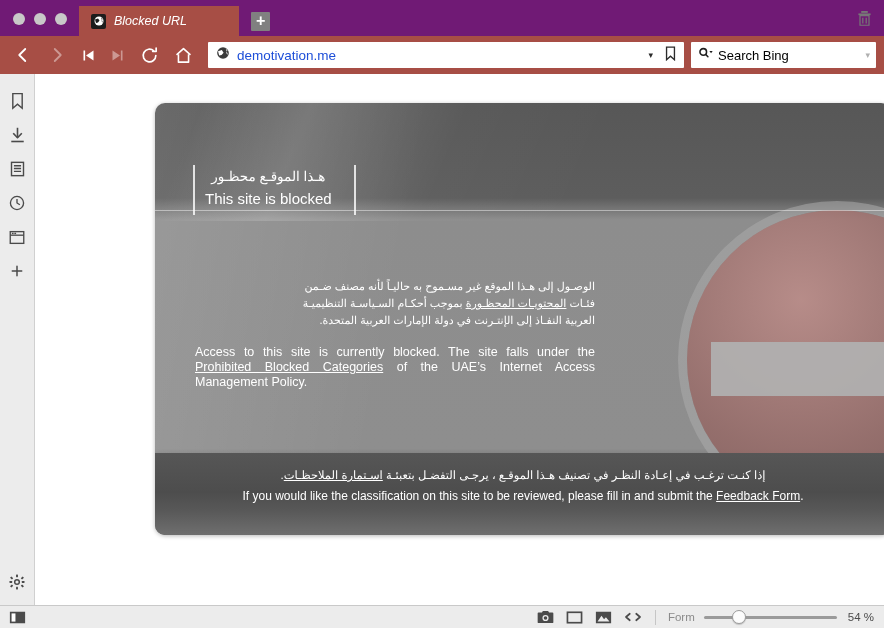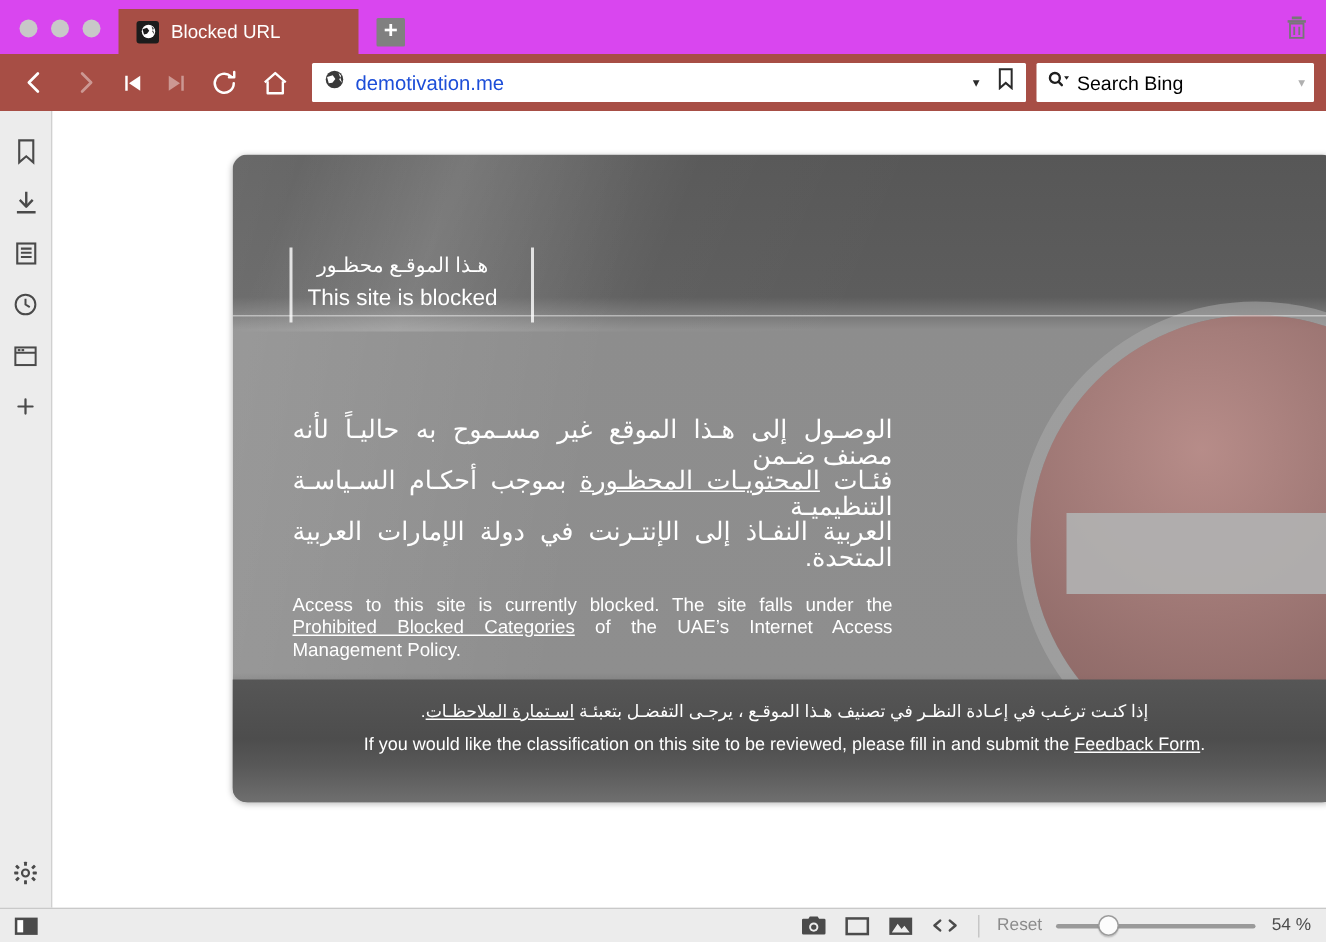--- a/index.html
+++ b/index.html
@@ -13,23 +13,24 @@
     position: relative;
     width: 884px; height: 628px;
     background: #ececec;
     display: flex; flex-direction: column;
   }
 
   
   .tabbar {
     position: relative;
     height: 36px;
-    background: #d946ef;
+    background: #701a75;
     display: flex; align-items: flex-end;
     flex: 0 0 36px;
+    font-style: italic;
   }
   .traffic {
     display: flex; align-items: center;
     gap: 9px;
     padding: 0 12px 11px 13px;
   }
   .light {
     width: 12px; height: 12px; border-radius: 50%;
     background: #c8c8c8;
   }
@@ -195,21 +196,21 @@
   .hdr-en { font-size: 15px; line-height: 22px; }
 
   .hdr-line {
     position: absolute; left: 0; right: 0; top: 107px;
     height: 1px; background: rgba(255,255,255,0.45);
   }
 
   .maintxt { position: absolute; left: 40px; top: 175px; width: 400px; }
   .ar-block {
     direction: rtl; text-align: justify;
-    font-size: 17px; line-height: 17px;
+    font-size: 11px; line-height: 17px;
     letter-spacing: 0.2px;
     margin-bottom: 16px;
   }
   .ar-block .u { text-decoration: underline; }
   .en-block {
     font-size: 12.5px; line-height: 15px;
     text-align: justify;
   }
   .en-block .lnk { text-decoration: underline; }
 
@@ -487,21 +488,21 @@
       <span class="st-ic">
         <svg width="18" height="12" viewBox="0 0 20 12" fill="none" stroke="#4b4b4b" stroke-width="1.9" stroke-linecap="round" stroke-linejoin="round">
           <polyline points="6.4 2.4 2.2 6 6.4 9.6"></polyline>
           <polyline points="13.6 2.4 17.8 6 13.6 9.6"></polyline>
         </svg>
       </span>
     </div>
 
     <div class="st-divider"></div>
 
-    <span class="reset-lbl">Reset</span>
+    <span class="reset-lbl">Form</span>
 
     <div class="slider">
       <div class="track"></div>
       <div class="thumb"></div>
     </div>
 
     <span class="zoom-lbl">54 %</span>
   </div>
 
 </div>

